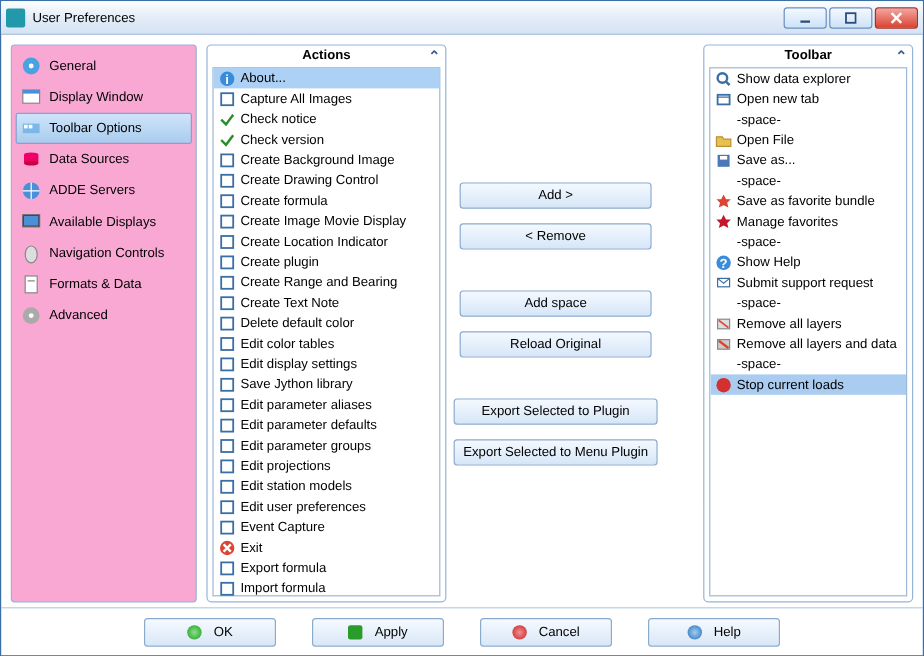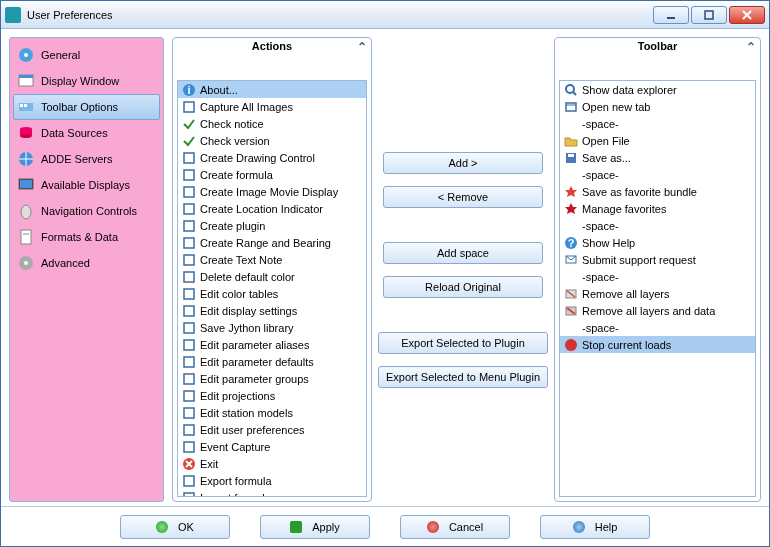--- a/index.html
+++ b/index.html
@@ -12,23 +12,23 @@
   .wb { width:36px; height:18px; border:1px solid #6a8fc1; border-radius:3px; display:flex; align-items:center; justify-content:center; background:linear-gradient(#f4f9ff,#cde2f7); cursor:pointer;}
   .wb.close { background:linear-gradient(#f6a6a0,#d94431); border-color:#a3332a;}
   .wb svg { display:block; }
   .content { flex:1; display:flex; padding:8px 8px 4px 8px; gap:0; min-height:0;}
   .sidebar { width:155px; border:1px solid #96b4d8; background:#f9a8d4; border-radius:3px; padding:4px 3px; }
   .nav-item { display:flex; align-items:center; gap:6px; padding:4px 4px; border-radius:2px; cursor:pointer;}
   .nav-item.selected { background:linear-gradient(#cfe4fb,#a9ccee); border:1px solid #7aa5d8; padding:3px 3px; }
   .nav-icon { width:18px; height:18px; display:inline-flex; align-items:center; justify-content:center; }
   .main { flex:1; display:flex; flex-direction:column; gap:4px; padding-left:8px; min-width:0;}
   .panels { flex:1; display:flex; gap:6px; min-height:0;}
-  .panel { border:1px solid #96b4d8; border-radius:4px; background:#fff; display:flex; flex-direction:column; min-height:0;gap:24px;}
+  .panel { border:1px solid #96b4d8; border-radius:4px; background:#fff; display:flex; flex-direction:column; min-height:0;}
   .panel.actions { width:200px; }
-  .panel.toolbar { flex:1; }
+  .panel.toolbar { flex:1;margin-left:32px; }
   .panel-header { text-align:center; font-weight:bold; padding:2px 2px 4px 2px; position:relative;}
   .collapse { position:absolute; right:4px; top:2px; font-size:12px; color:#3a5f8e;}
   .listwrap { flex:1; border:1px solid #9db8d8; margin:0 4px 4px 4px; background:#fff; overflow:hidden; display:flex;}
   .list { flex:1; overflow-y:auto; overflow-x:hidden; padding:0; }
   .list-item { display:flex; align-items:center; gap:4px; padding:0px 4px; height:17px; white-space:nowrap; cursor:default;}
   .list-item.selected { background:#add1f4; }
   .list-item.hl { background:#a9ccf0; }
   .li-icon { width:14px; height:14px; display:inline-flex; align-items:center; justify-content:center;}
   .midcol { width:170px; display:flex; flex-direction:column; align-items:center; justify-content:center; gap:12px; padding:0 6px;}
   .btn { width:160px; height:22px; border:1px solid #8aa9cf; border-radius:3px; background:linear-gradient(#f4f9ff,#d6e6f7); display:flex; align-items:center; justify-content:center; gap:5px; cursor:pointer;}
@@ -198,20 +198,28 @@
                     </svg>
                   </span>
                   <span>Check version</span>
                 </div>
                 <div class="list-item">
                   <span class="li-icon">
                     <svg width="14" height="14">
                       <rect x="2" y="2" width="10" height="10" fill="none" stroke="#3a6ea5" stroke-width="1.5"></rect>
                     </svg>
                   </span>
+                  <span>Create Background Image</span>
+                </div>
+                <div class="list-item">
+                  <span class="li-icon">
+                    <svg width="14" height="14">
+                      <rect x="2" y="2" width="10" height="10" fill="none" stroke="#3a6ea5" stroke-width="1.5"></rect>
+                    </svg>
+                  </span>
                   <span>Create Drawing Control</span>
                 </div>
                 <div class="list-item">
                   <span class="li-icon">
                     <svg width="14" height="14">
                       <rect x="2" y="2" width="10" height="10" fill="none" stroke="#3a6ea5" stroke-width="1.5"></rect>
                     </svg>
                   </span>
                   <span>Create formula</span>
                 </div>

